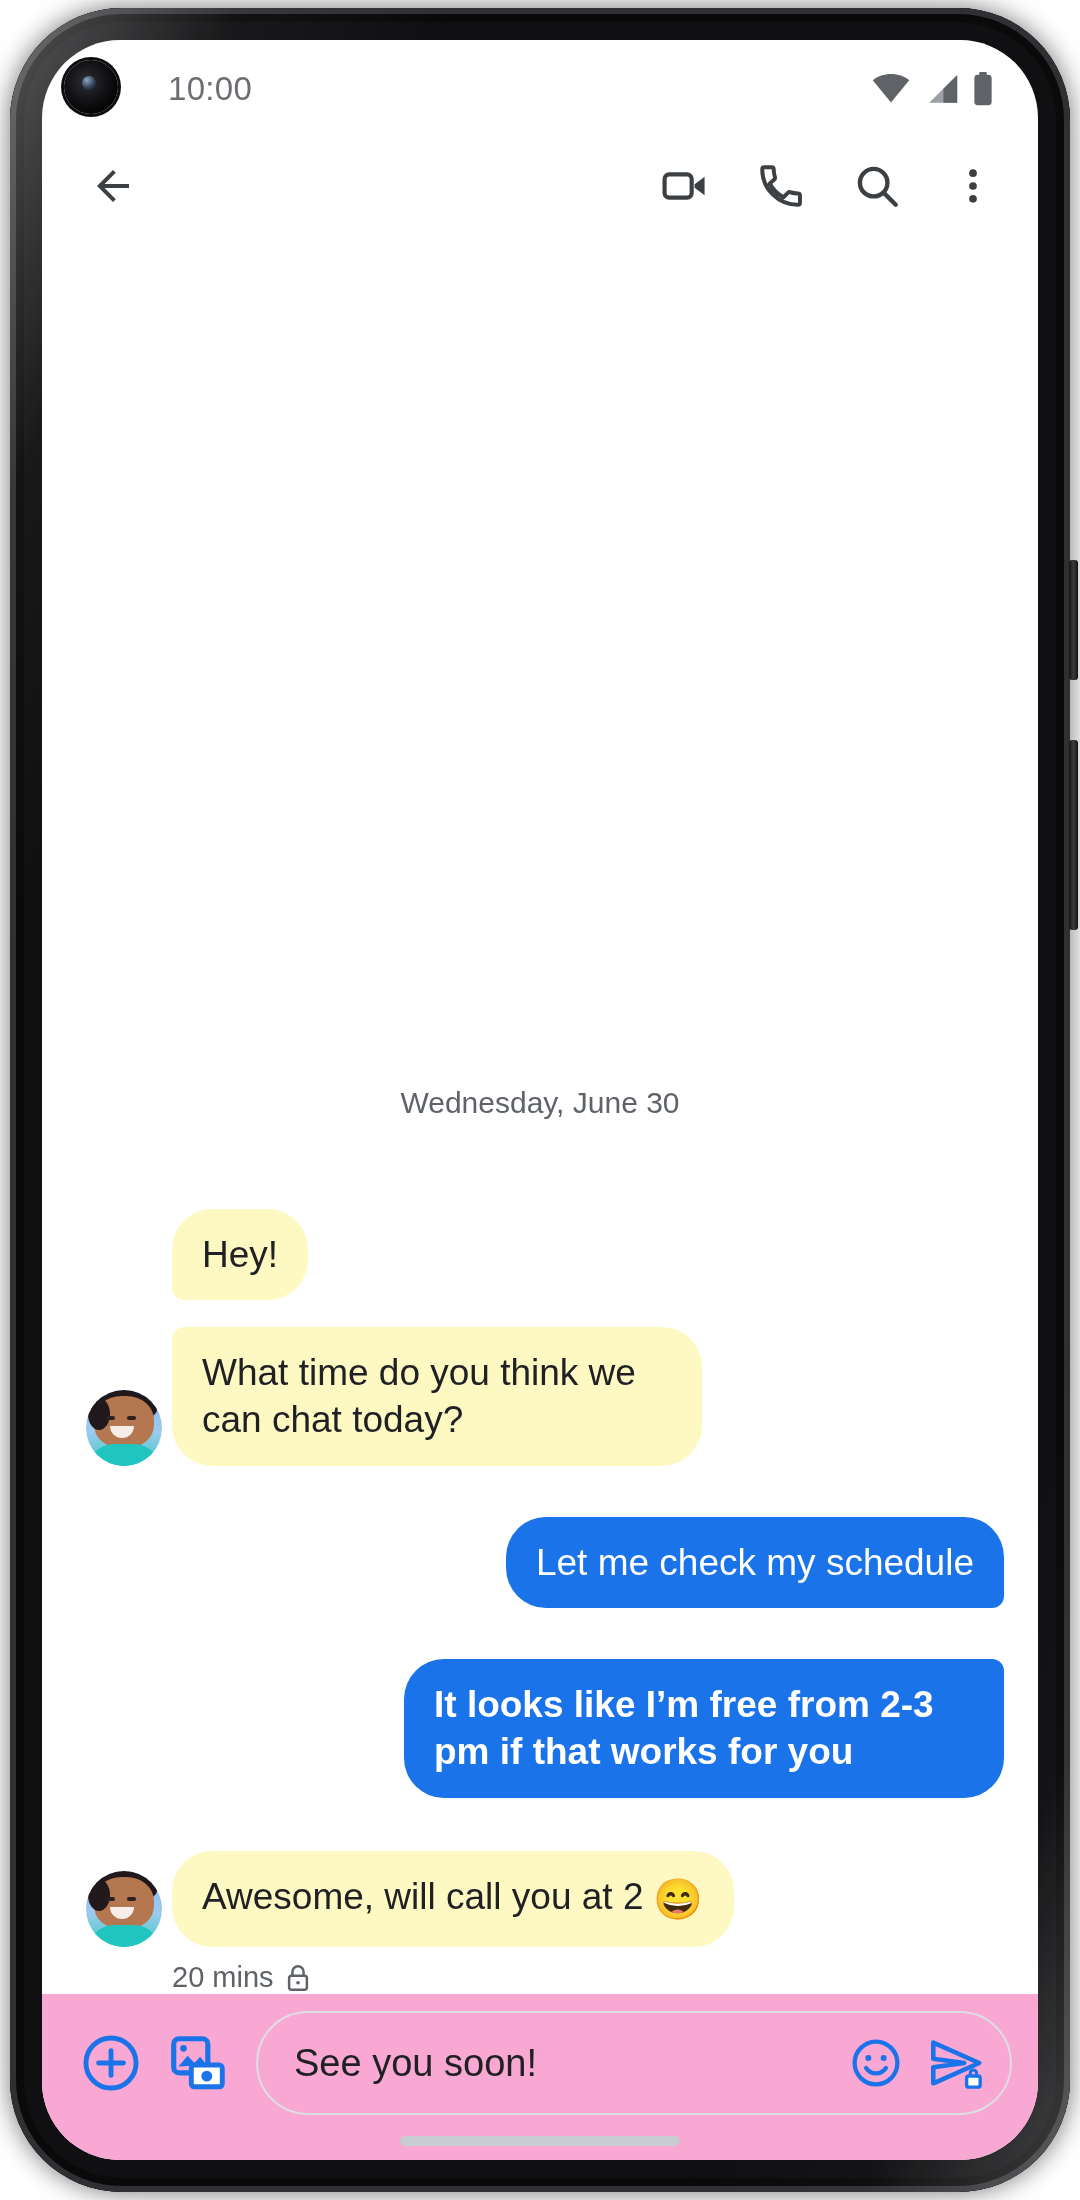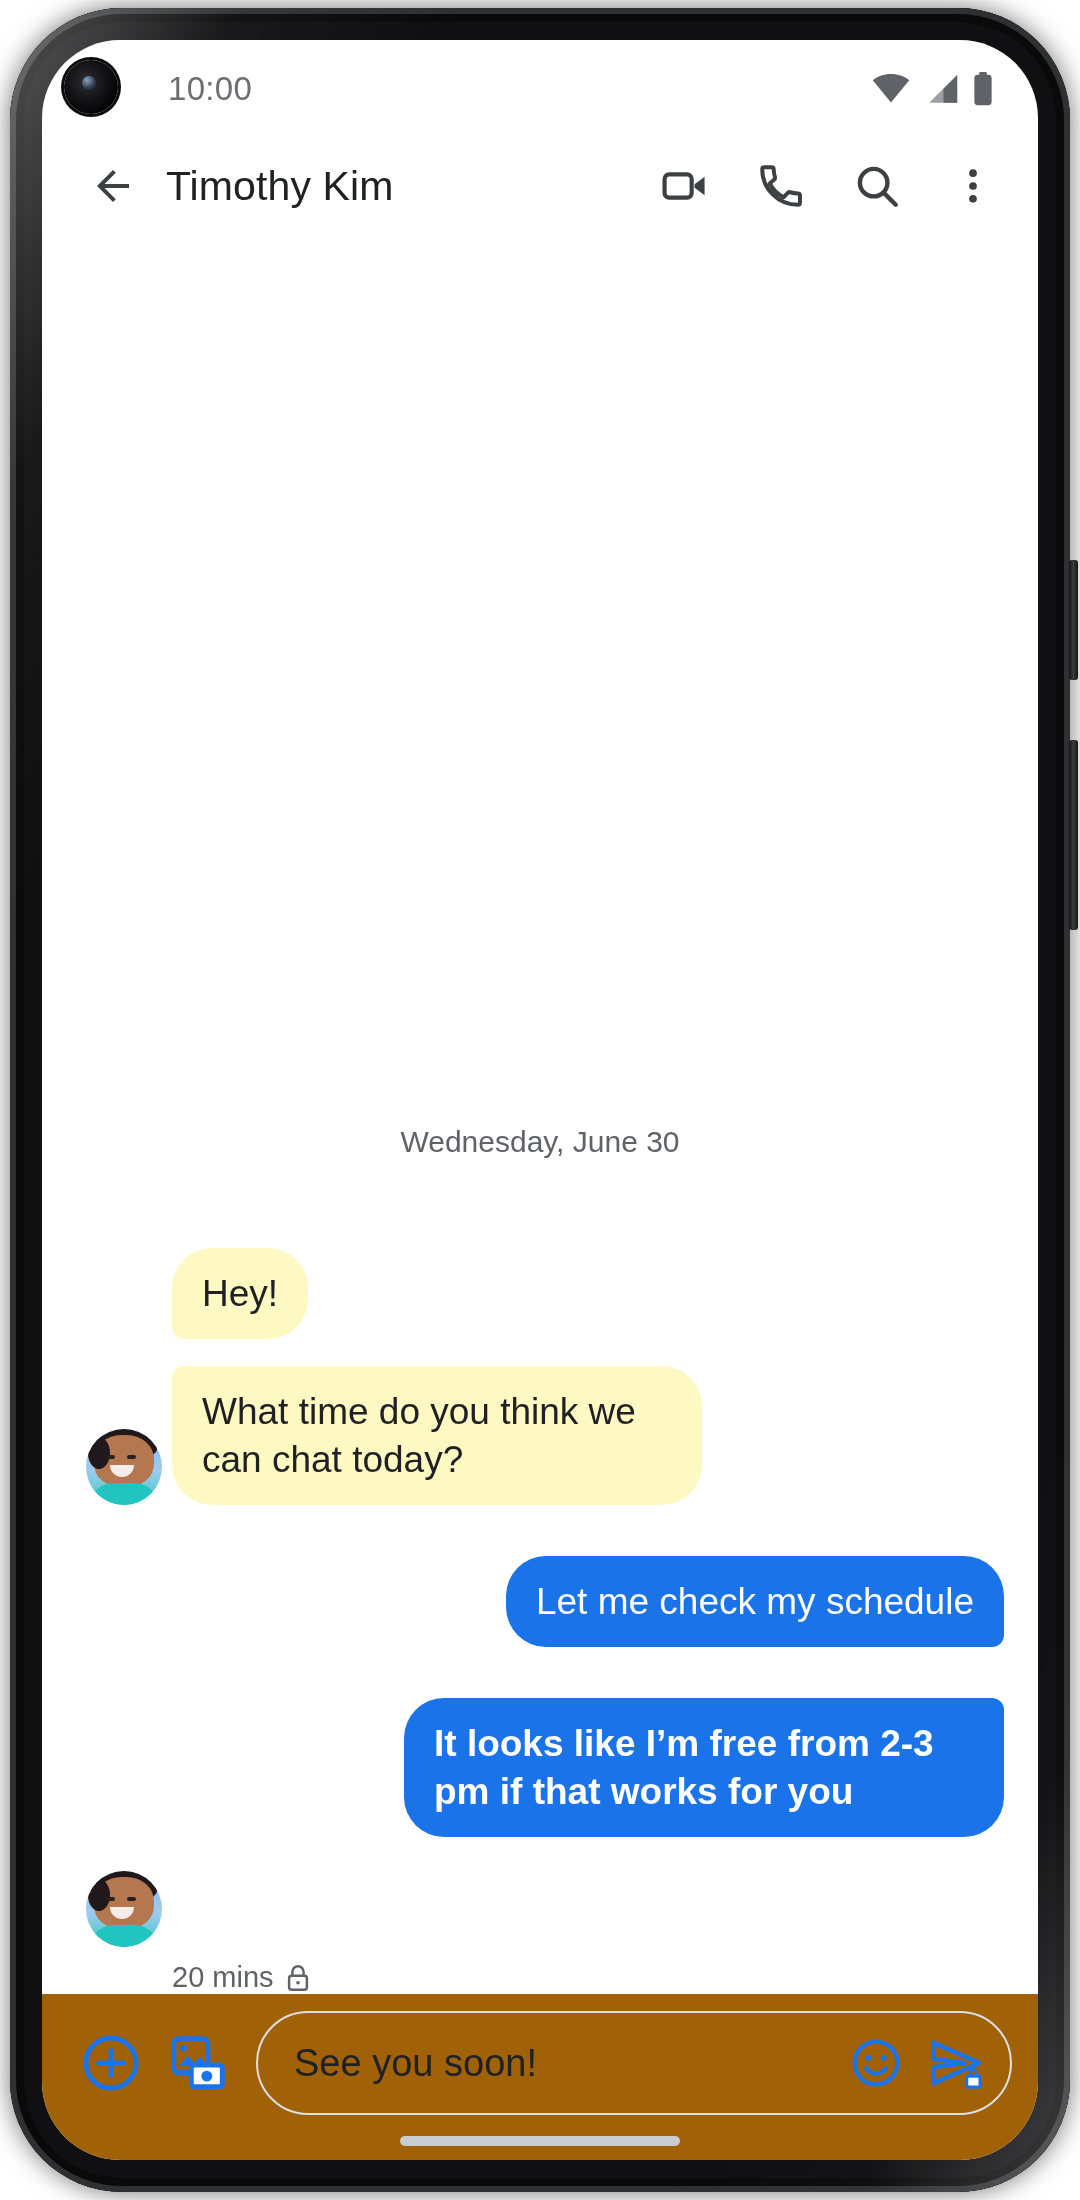--- a/index.html
+++ b/index.html
@@ -258,21 +258,21 @@
 
   
   #compose-bar {
     position: absolute;
     left: 0; right: 0; bottom: 0;
     height: 166px;
     display: flex;
     align-items: center;
     padding: 0 26px 28px 26px;
     gap: 1px;
-    background: #a16207;
+    background: #f9a8d4;
   }
   .compose-icon-btn {
     width: 86px; height: 86px;
     display: flex; align-items: center; justify-content: center;
     flex: 0 0 auto;
   }
   #compose-field {
     flex: 1 1 auto;
     height: 104px;
     margin-left: 14px;
@@ -332,21 +332,20 @@
       </svg>
     </div>
   </div>
 
   <div id="app-bar">
     <div class="bar-icon-btn">
       <svg width="48" height="48" viewBox="0 0 24 24">
         <path d="M20 11H7.8l5.6-5.6-1.4-1.4L4 12l8 8 1.4-1.4L7.8 13H20z" fill="#3c4043"></path>
       </svg>
     </div>
-    <div id="contact-name">Timothy Kim</div>
 
     <div id="app-bar-actions">
       <div class="bar-icon-btn">
         <svg width="50" height="50" viewBox="0 0 24 24">
           <rect x="2.2" y="6.4" width="13" height="11.2" rx="2.2" fill="none" stroke="#3c4043" stroke-width="2"></rect>
           <path d="M16.6 11.2 21.4 7.6v8.8l-4.8-3.6z" fill="#3c4043"></path>
         </svg>
       </div>
       <div class="bar-icon-btn">
         <svg width="50" height="50" viewBox="0 0 24 24">
@@ -410,20 +409,24 @@
           <div class="avatar">
             <div class="hair"></div>
             <div class="face"></div>
             <div class="hair2"></div>
             <div class="eye l"></div>
             <div class="eye r"></div>
             <div class="smile"></div>
             <div class="shirt"></div>
           </div>
         </div>
+        <div class="bubble in r-all" style="max-width:620px;white-space:nowrap;">
+          <span>Awesome, will call you at 2</span>
+          <span class="bubble-emoji">😄</span>
+        </div>
       </div>
 
       <div id="msg-status">
         <span>20 mins</span>
         <svg width="24" height="28" viewBox="0 0 14 17">
           <path d="M3.6 7.2V4.8a3.4 3.4 0 0 1 6.8 0v2.4" fill="none" stroke="#5f6368" stroke-width="1.5"></path>
           <rect x="1.6" y="7.2" width="10.8" height="8.4" rx="1.5" fill="none" stroke="#5f6368" stroke-width="1.5"></rect>
           <circle cx="7" cy="11.4" r="1.1" fill="#5f6368"></circle>
         </svg>
       </div>

